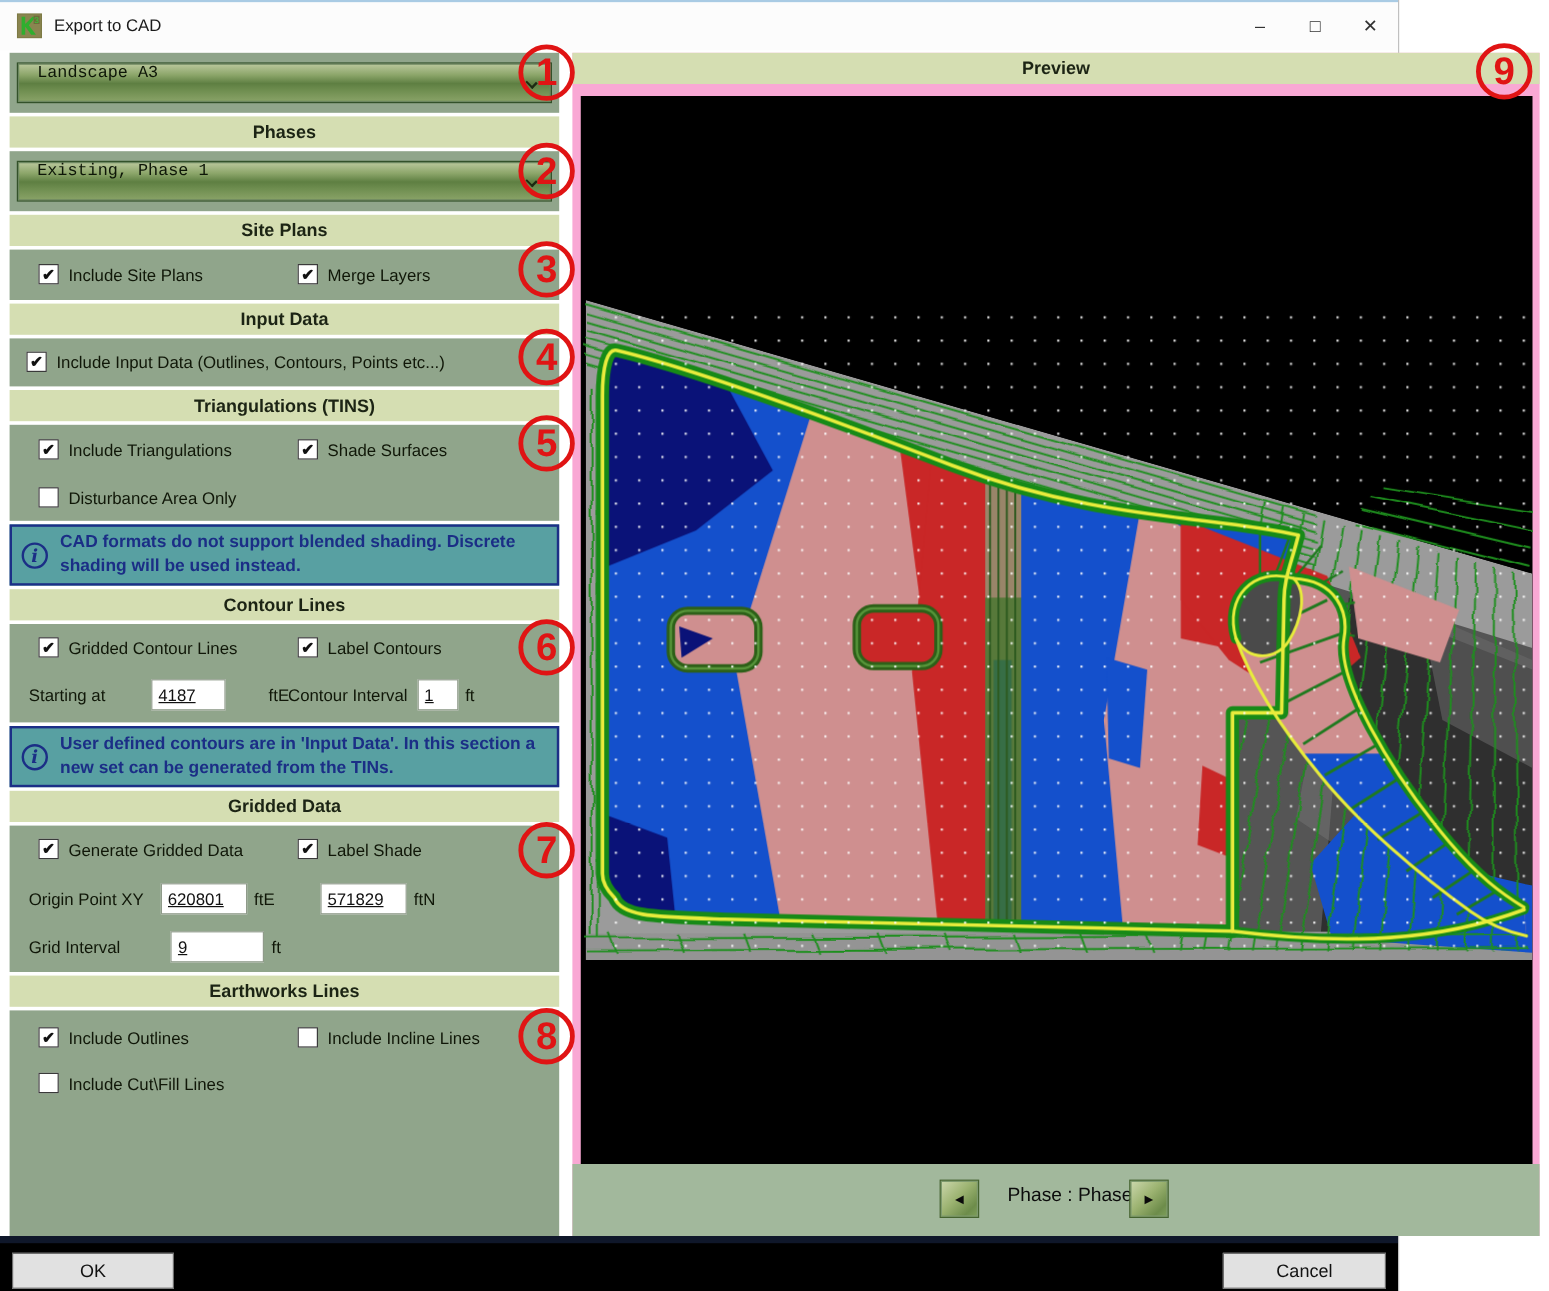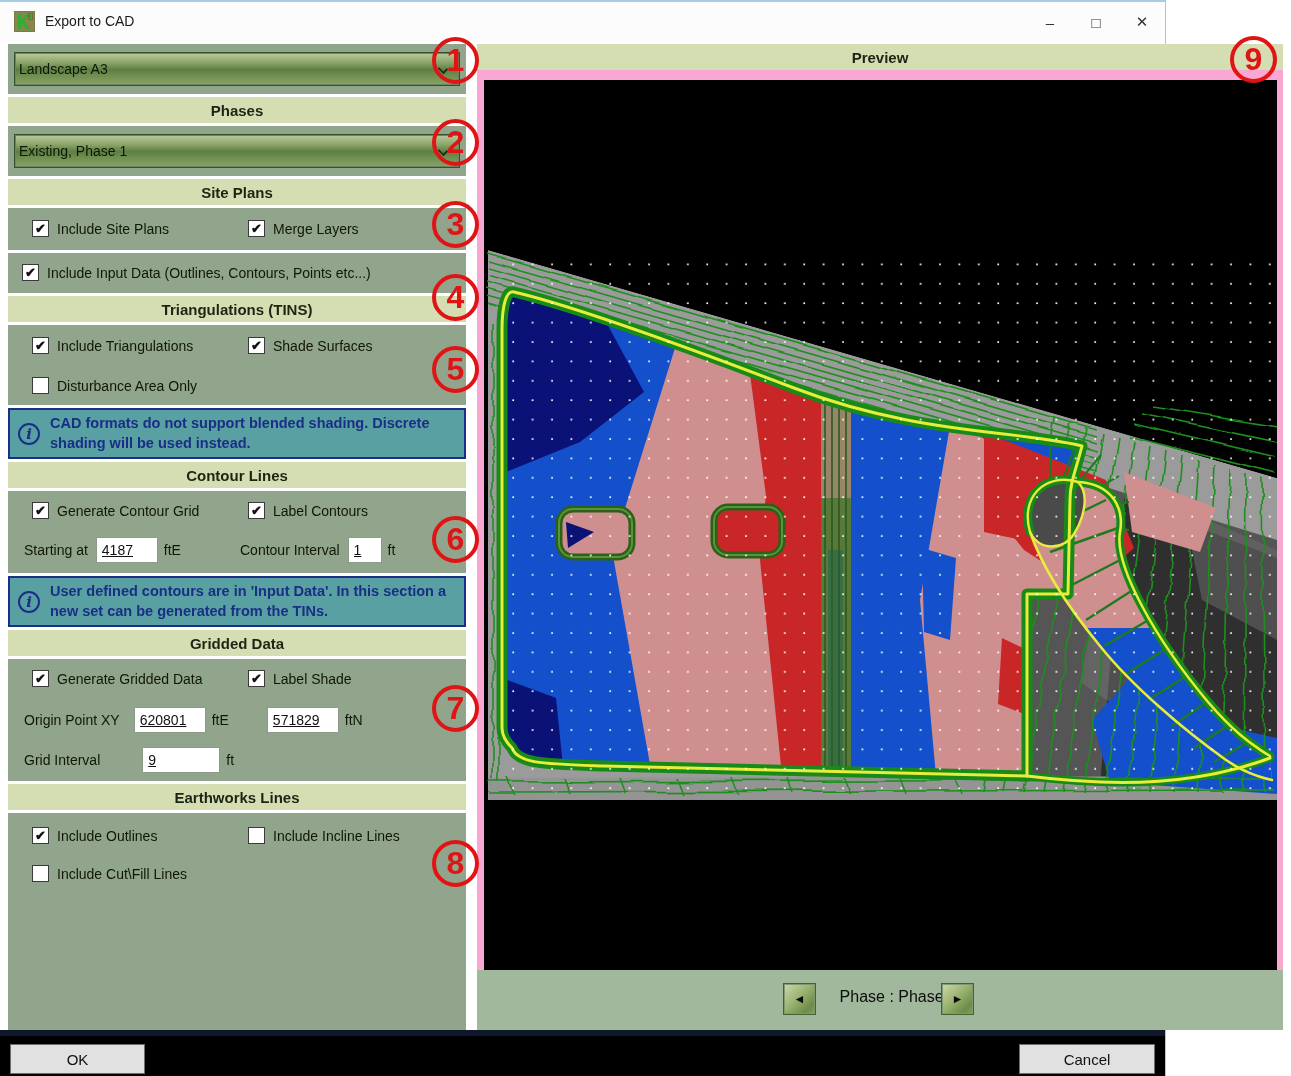--- a/index.html
+++ b/index.html
@@ -15,21 +15,21 @@
   .win-btn { width:46px; height:40px; display:flex; align-items:center; justify-content:center; font-size:15px; color:#333; cursor:default; }
 
   
   .left-panel { position:absolute; left:8px; top:42px; width:458px; height:986px; display:flex; flex-direction:column; gap:3px; }
   .hdr { height:26px; background:#d5deb2; display:flex; align-items:center; justify-content:center; font-size:15px; font-weight:bold; color:#1c2414; flex:0 0 auto; }
   .sec { background:#90a58b; flex:0 0 auto; position:relative; }
   .sec.grow { flex:1 1 auto; }
   .row { display:flex; align-items:center; }
   .cb { width:17px; height:17px; background:#ffffff; border:1.5px solid #3a3a3a; display:inline-flex; align-items:center; justify-content:center; font-size:13px; font-weight:bold; color:#111; flex:0 0 auto; }
   .cb-label { font-size:14px; color:#101708; margin-left:8px; }
-  .dd { position:absolute; left:6px; right:6px; top:8px; height:34px; border:1px solid #33512a; box-shadow:0 0 0 1px #6c8760 inset; background:linear-gradient(#bcc99e, #8ba569 30%, #5e7f42 52%, #6f8e50 70%, #8aa368); display:flex; align-items:center; padding:0 4px; font-size:14px; color:#0d1607; }
+  .dd { position:absolute; left:6px; right:6px; top:8px; height:34px; border:1px solid #33512a; box-shadow:0 0 0 1px #6c8760 inset; background:linear-gradient(#bcc99e, #8ba569 30%, #5e7f42 52%, #6f8e50 70%, #8aa368); display:flex; padding:0 16px; font-size:14px; color:#0d1607;font-family:Liberation Mono, monospace; }
   .dd .chev { position:absolute; right:12px; top:12px; width:8px; height:8px; border-right:2px solid #1c2a12; border-bottom:2px solid #1c2a12; transform:rotate(45deg) scale(1,0.8); }
   .info { background:#58a0a2; border:2px solid #1c2f87; display:flex; align-items:center; padding:4px 8px; flex:0 0 auto; }
   .info-icon { width:22px; height:22px; border:2px solid #1b2e86; border-radius:50%; color:#1b2e86; font-family:"DejaVu Serif", serif; font-style:italic; font-weight:bold; font-size:15px; display:flex; align-items:center; justify-content:center; flex:0 0 auto; margin-right:10px; }
   .info-text { font-size:14.5px; font-weight:bold; color:#1b2e86; line-height:1.35; }
   .tinput { height:26px; background:#ffffff; border:1px solid #8f9b8a; font-size:14px; color:#111; padding:0 5px; font-family:"Liberation Sans", sans-serif;text-decoration:underline; }
   .unit { font-size:14px; color:#101708; margin-left:6px; }
   .flabel { font-size:14px; color:#101708; }
 
   
   .right-panel { position:absolute; left:477px; top:42px; width:806px; height:986px; background:#f9a8d4; }
@@ -90,20 +90,21 @@
       <div class="row" style="position:absolute;left:24px;top:12px;">
         <span class="cb">✔</span>
         <span class="cb-label">Include Site Plans</span>
       </div>
       <div class="row" style="position:absolute;left:240px;top:12px;">
         <span class="cb">✔</span>
         <span class="cb-label">Merge Layers</span>
       </div>
     </div>
 
+    <div class="hdr">Input Data</div>
     <div class="sec" style="height:40px;">
       <div class="row" style="position:absolute;left:14px;top:11px;">
         <span class="cb">✔</span>
         <span class="cb-label">Include Input Data (Outlines, Contours, Points etc...)</span>
       </div>
     </div>
 
     <div class="hdr">Triangulations (TINS)</div>
     <div class="sec" style="height:80px;">
       <div class="row" style="position:absolute;left:24px;top:12px;">
@@ -122,27 +123,27 @@
 
     <div class="info">
       <span class="info-icon">i</span>
       <span class="info-text">CAD formats do not support blended shading. Discrete shading will be used instead.</span>
     </div>
 
     <div class="hdr">Contour Lines</div>
     <div class="sec" style="height:82px;">
       <div class="row" style="position:absolute;left:24px;top:11px;">
         <span class="cb">✔</span>
-        <span class="cb-label">Generate Contour Grid</span>
+        <span class="cb-label">Gridded Contour Lines</span>
       </div>
       <div class="row" style="position:absolute;left:240px;top:11px;">
         <span class="cb">✔</span>
         <span class="cb-label">Label Contours</span>
       </div>
-      <div class="row" style="position:absolute;left:16px;top:46px;">
+      <div class="row" style="position:absolute;left:16px;top:46px;gap:30px;">
         <span class="flabel">Starting at</span>
         <input class="tinput" style="width: 62px; margin-left: 8px;" value="4187">
         <span class="unit">ftE</span>
       </div>
       <div class="row" style="position:absolute;left:232px;top:46px;">
         <span class="flabel">Contour Interval</span>
         <input class="tinput" style="width: 34px; margin-left: 8px;" value="1">
         <span class="unit">ft</span>
       </div>
     </div>

